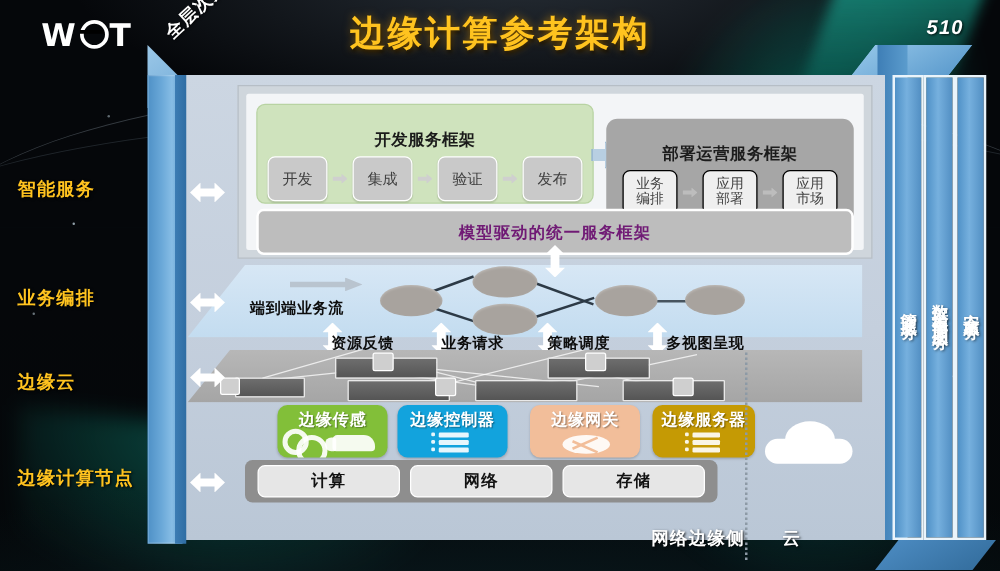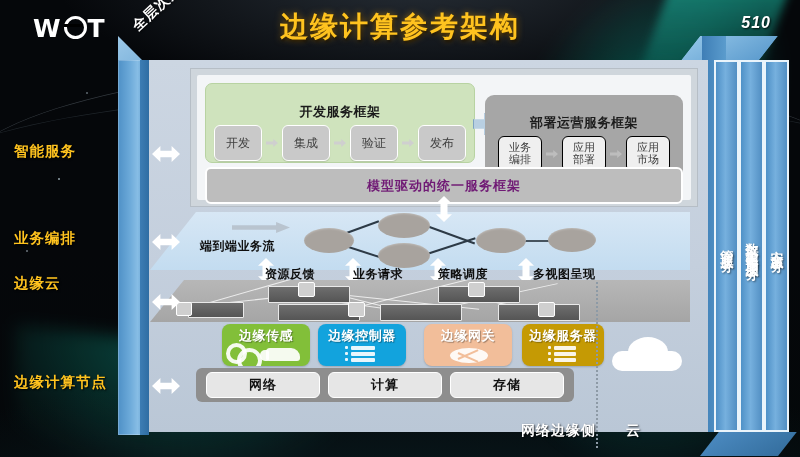--- a/index.html
+++ b/index.html
@@ -325,22 +325,22 @@
   <div class="cbox" style="left:424px;top:324px;width:88px;height:42px;background:#F2BE9A">
     <div class="lab">边缘网关</div>
     <div class="router" style="left:26px;top:24px;width:38px;height:15px"></div>
     <div class="netline" style="left:34px;top:28px;width:22px;transform:rotate(24deg);background:#F2BE9A;height:2px"></div>
     <div class="netline" style="left:34px;top:34px;width:22px;transform:rotate(-24deg);background:#F2BE9A;height:2px"></div>
   </div>
 
   <div class="white-cloud"></div>
 
   <div class="infra">
+    <div class="ibox">计算</div>
     <div class="ibox">网络</div>
-    <div class="ibox">计算</div>
     <div class="ibox">存储</div>
   </div>
 
   <div class="dotline"></div>
 
   <div class="lslab-top"></div>
   <div class="lslab"></div>
   <div class="lslab-face"></div>
 
   <div class="harrow" style="left:152px;top:146px"></div>
@@ -353,19 +353,19 @@
   </div>
   <div class="rpanel" style="left:739px;width:25px">
     <span>数据全生命周期服务</span>
   </div>
   <div class="rpanel" style="left:764px;width:25px">
     <span>安全服务</span>
   </div>
 
   <div class="sidelab" style="left:14px;top:142px">智能服务</div>
   <div class="sidelab" style="left:14px;top:229px">业务编排</div>
-  <div class="sidelab" style="left:14px;top:274px">边缘云</div>
+  <div class="sidelab" style="left:14px;top:296px">边缘云</div>
   <div class="sidelab" style="left:14px;top:373px">边缘计算节点</div>
 
   <div class="botlab" style="left:521px;top:422px">网络边缘侧</div>
   <div class="botlab" style="left:626px;top:422px">云</div>
 
 </div>
 
 </body></html>

